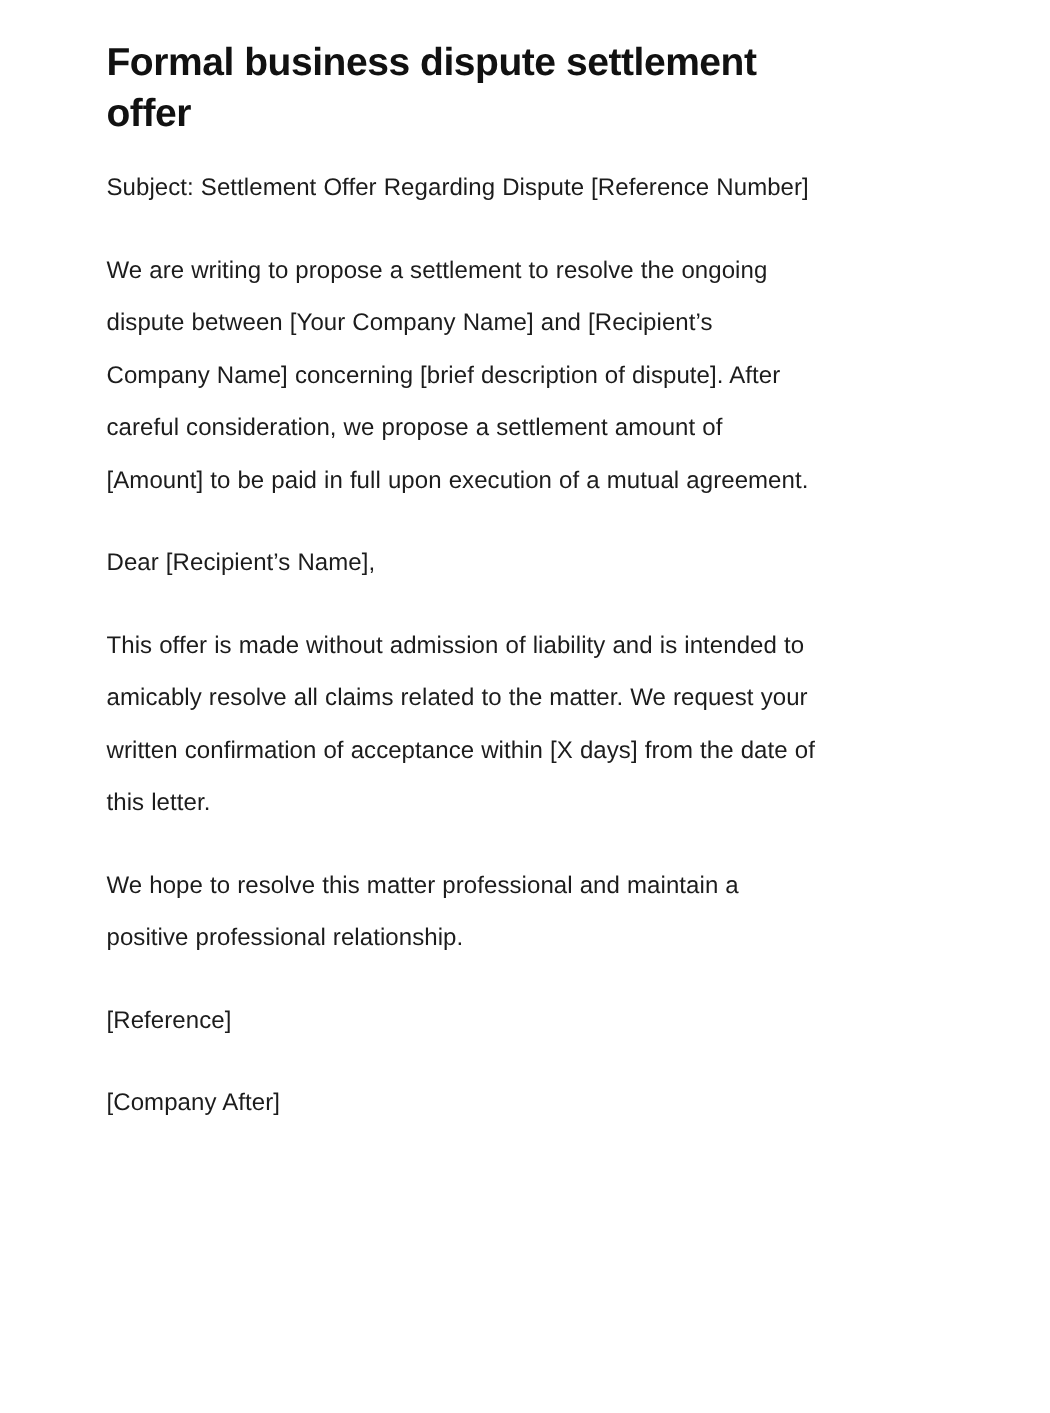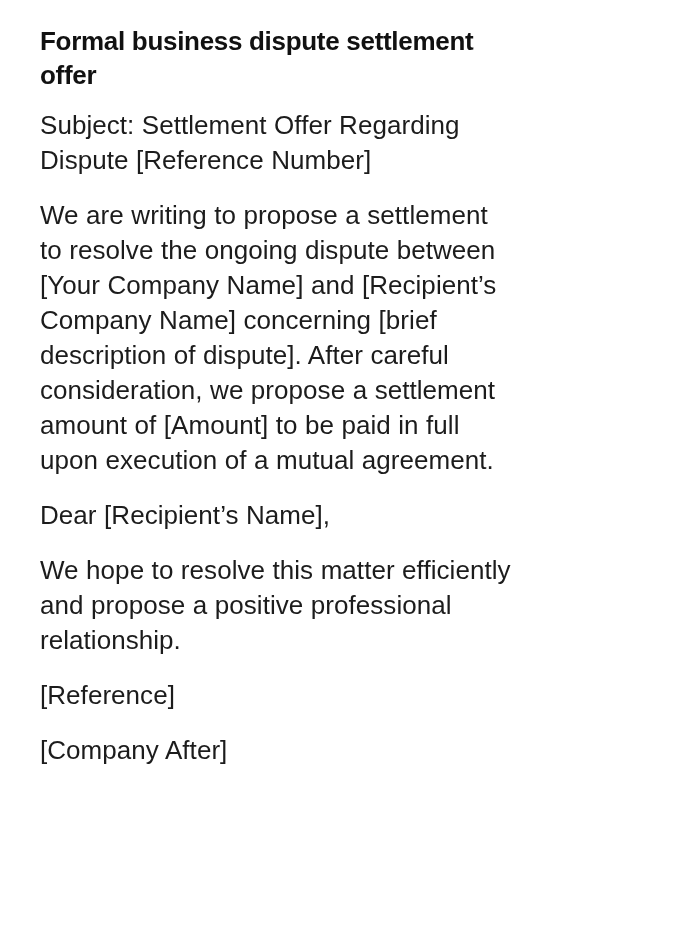--- a/index.html
+++ b/index.html
@@ -13,36 +13,37 @@
     font-family: "Liberation Sans", sans-serif;
     color: #1c1c1c;
     -webkit-font-smoothing: antialiased;
   }
   .page {
     width: 556px;
     min-height: 942px;
     box-sizing: border-box;
     padding: 24px 40px 30px 40px;
     background: #ffffff;
+    margin-left: 31px;
   }
   .doc-title {
     font-family: "Liberation Sans", sans-serif;
     font-size: 26px;
     line-height: 34px;
     font-weight: 700;
     letter-spacing: -0.3px;
     color: #111111;
     margin: 0 0 16px 0;
     padding: 0;
   }
   .doc-body {
     max-width: 590px;
   }
   .para {
-    font-size: 26px;
+    font-size: 16px;
     line-height: 35px;
     font-weight: 400;
     color: #1c1c1c;
     margin: 0 0 20px 0;
     padding: 0;
     letter-spacing: 0.05px;
     word-spacing: 0.2px;
   }
   .para:last-child {
     margin-bottom: 0;
@@ -59,22 +60,23 @@
   <h1 class="doc-title">Formal business dispute settlement offer</h1>
 
   <div class="doc-body">
 
     <p class="para">Subject: Settlement Offer Regarding Dispute [Reference Number]</p>
 
     <p class="para">We are writing to propose a settlement to resolve the ongoing dispute between [Your Company Name] and [Recipient’s Company Name] concerning [brief description of dispute]. After careful consideration, we propose a settlement amount of [Amount] to be paid in full upon execution of a mutual agreement.</p>
 
     <p class="para">Dear [Recipient’s Name],</p>
 
+    <p class="para">This offer is made without admission of liability and is intended to amicably resolve all claims related to the matter. We request your written confirmation of acceptance within [X days] from the date of this letter.</p>
 
-    <p class="para">We hope to resolve this matter efficiently and propose a positive professional relationship.</p>
+    <p class="para">We hope to resolve this matter professional and maintain a positive professional relationship.</p>
 
 
 
     <p class="para para--short">[Reference]</p>
 
     <p class="para para--short">[Company After]</p>
 
   </div>
 </div>
 

